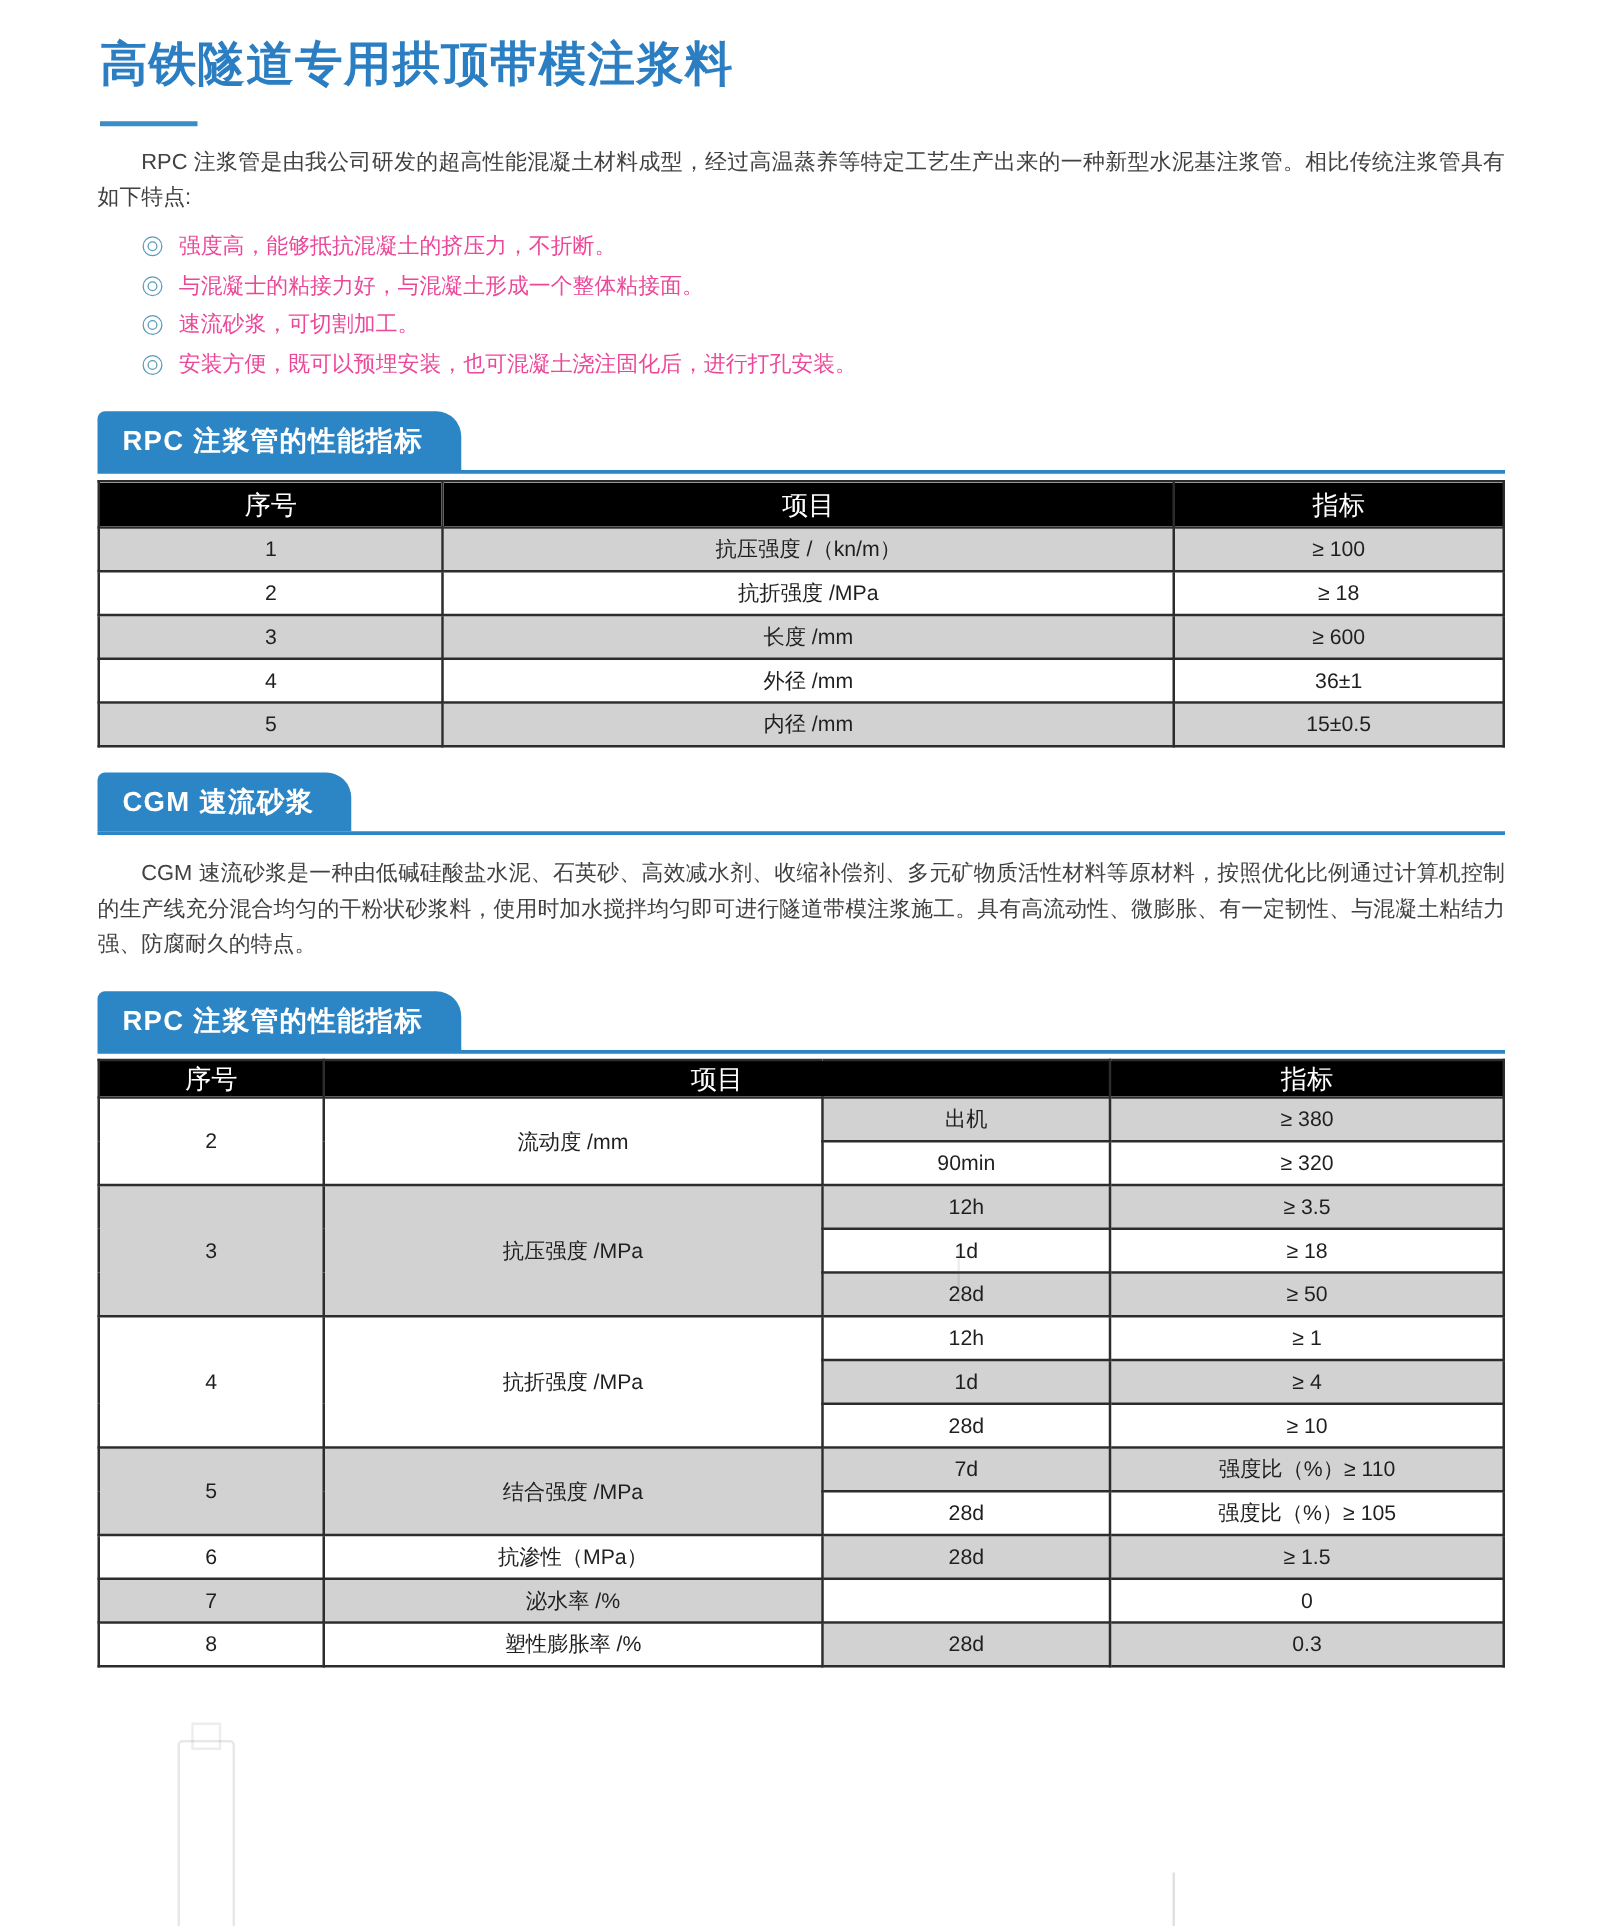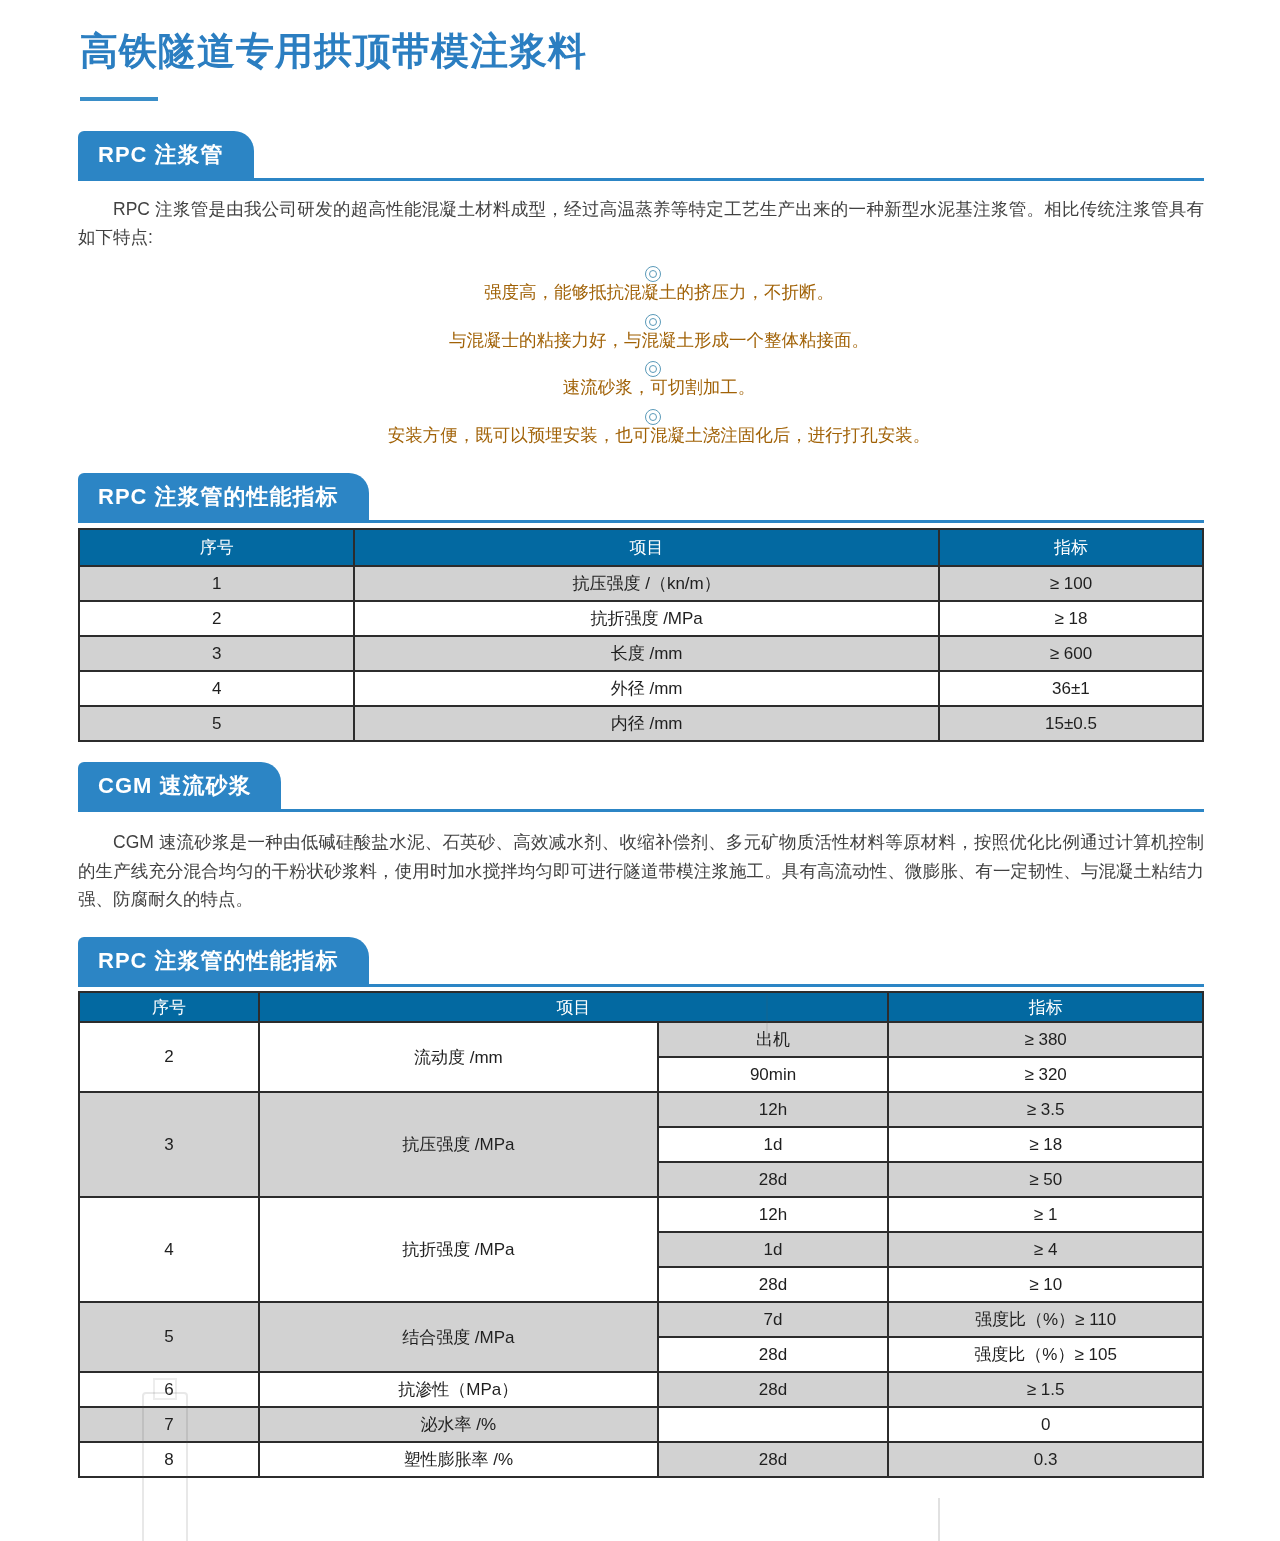--- a/index.html
+++ b/index.html
@@ -28,33 +28,33 @@
   .badge{
     display:inline-block;background:#2c85c5;color:#ffffff;font-weight:bold;
     font-size:22px;line-height:1;padding:13px 30px 12px 20px;
     border-radius:6px 20px 0 0;letter-spacing:1px;
   }
 
   
   .bullet-list{margin:14px 0 0 0;padding:0;list-style:none;}
   .bullet-list li{
     display:flex;align-items:center;margin:0 0 10px 36px;
-    font-size:17.5px;color:#a16207;line-height:1.25;flex-direction:column;
+    font-size:17.5px;color:#ec4899;line-height:1.25;
   }
   .ring{
     flex:0 0 auto;width:14px;height:14px;border:1.8px solid #5a9ab9;border-radius:50%;
     display:inline-flex;align-items:center;justify-content:center;margin-right:13px;
   }
   .ring::after{content:'';width:6px;height:6px;border:1.6px solid #5a9ab9;border-radius:50%;}
 
   
   table{border-collapse:collapse;width:1126px;table-layout:fixed;}
   td{border:2px solid #2c2c2c;text-align:center;padding:0;
      font-size:17px;color:#1f1f1f;overflow:hidden;white-space:nowrap;}
-  tr.thead td{background:#0369a1;color:#ffffff;font-size:17px;height:35px;}
+  tr.thead td{background:#000000;color:#ffffff;font-size:21px;height:35px;}
   .t1{margin-top:5px;}
   .t1 td{height:33px;}
   .t2{margin-top:4px;}
   .t2 tr.thead td{height:28px;}
   .t2 td{height:33px;}
   td.g{background:#d2d2d2;}
   td.w{background:#ffffff;}
 
   
   .artifact{position:absolute;pointer-events:none;}
@@ -67,23 +67,20 @@
 </style>
 </head>
 <body>
 
 <div class="page">
 
   <h1 class="doc-title">高铁隧道专用拱顶带模注浆料</h1>
   <div class="title-underline"></div>
 
 
-  <div class="section-bar">
-    <span class="badge">RPC 注浆管</span>
-  </div>
   <p class="para" style="margin-top:14px;">RPC 注浆管是由我公司研发的超高性能混凝土材料成型，经过高温蒸养等特定工艺生产出来的一种新型水泥基注浆管。相比传统注浆管具有如下特点:</p>
 
   <ul class="bullet-list">
     <li>
       <span class="ring"></span>
       <span>强度高，能够抵抗混凝土的挤压力，不折断。</span>
     </li>
     <li>
       <span class="ring"></span>
       <span>与混凝士的粘接力好，与混凝土形成一个整体粘接面。</span>

